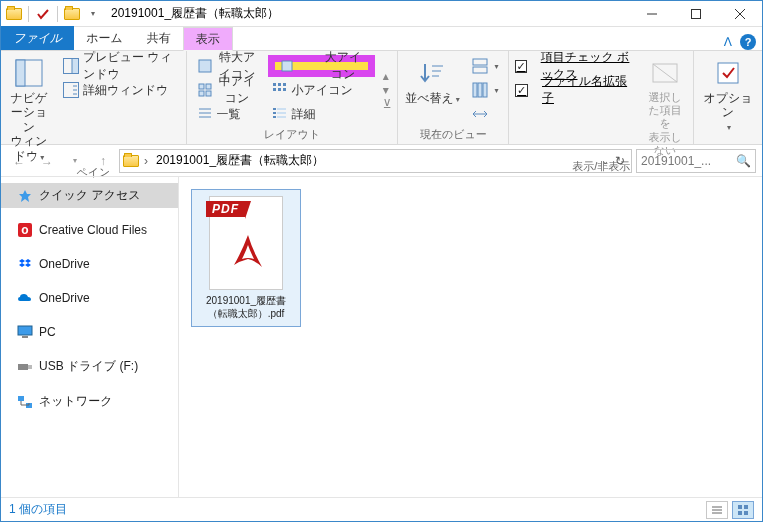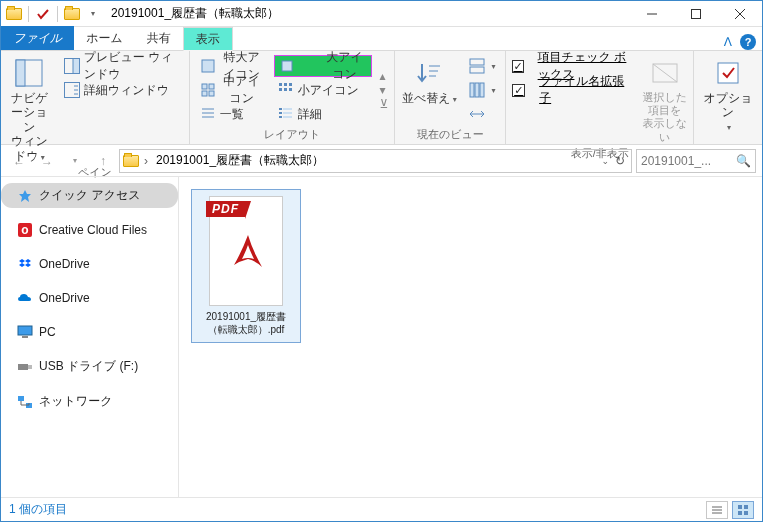--- a/index.html
+++ b/index.html
@@ -13,63 +13,63 @@
 .folder-mini::before { content:""; position:absolute; top:-3px; left:0; width:6px; height:3px; background:#f9c846; border:1px solid #d9a400; border-bottom:none; border-radius:1px 1px 0 0;}
 .titlebar-sep { width:1px; height:16px; background:#ccc; margin:0 3px; }
 .titlebar-title { flex:1; padding-left:6px; color:#000; }
 .win-controls { display:flex; }
 .win-btn { width:44px; height:26px; display:flex; align-items:center; justify-content:center; color:#333; }
 
 
 .tabs { height:24px; background:#fff; display:flex; align-items:flex-end; border-bottom:1px solid #dadada; position:relative; }
 .tab { padding:4px 12px; height:24px; display:flex; align-items:center; color:#333; cursor:default; }
 .tab.file { background:#1979ca; color:#fff;font-style:italic; }
-.tab.active { background:#5eead4; border:1px solid #dadada; border-bottom:1px solid #f5f5f5; margin-bottom:-1px; }
+.tab.active { background:#f0abfc; border:1px solid #dadada; border-bottom:1px solid #f5f5f5; margin-bottom:-1px; }
 .tabs-right { margin-left:auto; display:flex; align-items:center; padding-right:6px; gap:8px; }
 .help-circle { width:16px; height:16px; border-radius:50%; background:#1979ca; color:#fff; display:flex; align-items:center; justify-content:center; font-size:11px; font-weight:bold;}
 
 
 .ribbon { background:#f5f5f5; border-bottom:1px solid #dadada; display:flex; height:94px; }
 .group { border-right:1px solid #dadada; display:flex; flex-direction:column; padding:4px 6px 0 6px; }
 .group-body { flex:1; display:flex; gap:8px; }
 .group-label { text-align:center; color:#666; font-size:11px; padding:2px 0 3px 0; }
 .big-btn { width:56px; display:flex; flex-direction:column; align-items:center; justify-content:flex-start; gap:2px; padding-top:2px;}
 .big-btn .icn { width:32px; height:32px; display:flex; align-items:center; justify-content:center; }
 .big-btn .lbl { text-align:center; font-size:11px; line-height:1.2; color:#333;}
 .big-btn.disabled .lbl { color:#9a9a9a; }
 .big-btn.disabled svg { opacity:.45; }
 .stack { display:flex; flex-direction:column; gap:2px; }
 .small-btn { display:flex; align-items:center; gap:4px; padding:1px 4px; color:#333; height:22px;}
-.small-btn.active { border:1px solid #d946ef; background:#22c55e;gap:28px; }
+.small-btn.active { border:7px solid #d946ef; background:#fde047;gap:28px; }
 .small-btn .icn { width:16px; height:16px; display:flex; align-items:center; justify-content:center; }
 .chk { display:flex; align-items:center; gap:14px; height:22px;text-decoration:underline;}
 .chk .box { width:13px; height:13px; border:1px solid #333; background:#fff; display:flex; align-items:center; justify-content:center;}
 .chk .box.checked::after { content:"✓"; font-size:11px; line-height:1; color:#222; }
 .drop-caret { font-size:8px; color:#666; margin-left:2px; }
 .layout-grid { display:grid; grid-template-columns:auto auto; gap:2px 6px;text-align:center; }
 
 
 .addrrow { height:32px; display:flex; align-items:center; gap:4px; padding:3px 6px; border-bottom:1px solid #e5e5e5;}
 .nav-arrow { width:24px; height:24px; display:flex; align-items:center; justify-content:center; color:#9a9a9a;}
 .addrbox { flex:1; height:24px; border:1px solid #c8c8c8; display:flex; align-items:center; padding:0 2px; gap:4px;}
 .addrbox .crumb { padding:0 4px; height:20px; display:flex; align-items:center;}
 .addrbox .sep { color:#666; }
 .addr-right { margin-left:auto; display:flex; align-items:center; gap:6px; padding-right:4px; color:#555;}
 .searchbox { width:120px; height:24px; border:1px solid #c8c8c8; display:flex; align-items:center; padding:0 4px; color:#777; gap:4px;}
 
 
 .body { flex:1; display:flex; min-height:0; }
 .sidebar { width:178px; border-right:1px solid #e5e5e5; padding:6px 0; overflow:auto;}
-.side-item { display:flex; align-items:center; gap:6px; padding:4px 10px 4px 16px; color:#222;border-radius:11px;}
+.side-item { display:flex; align-items:center; gap:6px; padding:4px 10px 4px 16px; color:#222;}
 .side-item.selected { background:#d8d8d8; }
 .side-item .icn { width:16px; height:16px; display:flex; align-items:center; justify-content:center;}
 .side-spacer { height:10px; }
 .content { flex:1; padding:12px; overflow:auto;}
 .file-tile { width:110px; border:1px solid #7aa7d8; background:#e5f1fb; padding:6px 4px; display:flex; flex-direction:column; align-items:center; gap:4px;}
-.file-tile .thumb { width:74px; height:110px; background:#fff; border:1px solid #ccc; position:relative;}
+.file-tile .thumb { width:74px; height:94px; background:#fff; border:1px solid #ccc; position:relative;}
 .pdf-badge { position:absolute; top:4px; left:-4px; background:#c01818; color:#fff; font-weight:bold; font-size:12px; padding:1px 6px; font-style:italic; letter-spacing:1px;}
 .pdf-badge::after{content:"";position:absolute;right:-6px;top:0;border-top:0 solid transparent;border-bottom:18px solid transparent;border-left:6px solid #c01818;}
 .adobe-a { position:absolute; top:34px; left:18px; }
 .file-tile .fname { text-align:center; font-size:10px; line-height:1.3; color:#222; word-break:break-all;}
 
 
 .status { height:24px; border-top:1px solid #e5e5e5; display:flex; align-items:center; padding:0 8px; color:#1979ca; font-size:11px;}
 .status-right { margin-left:auto; display:flex; gap:4px; align-items:center;}
 .view-toggle { width:22px; height:18px; border:1px solid #c8c8c8; display:flex; align-items:center; justify-content:center;}
 .view-toggle.active{ background:#cde6f7; border-color:#7aa7d8;}

